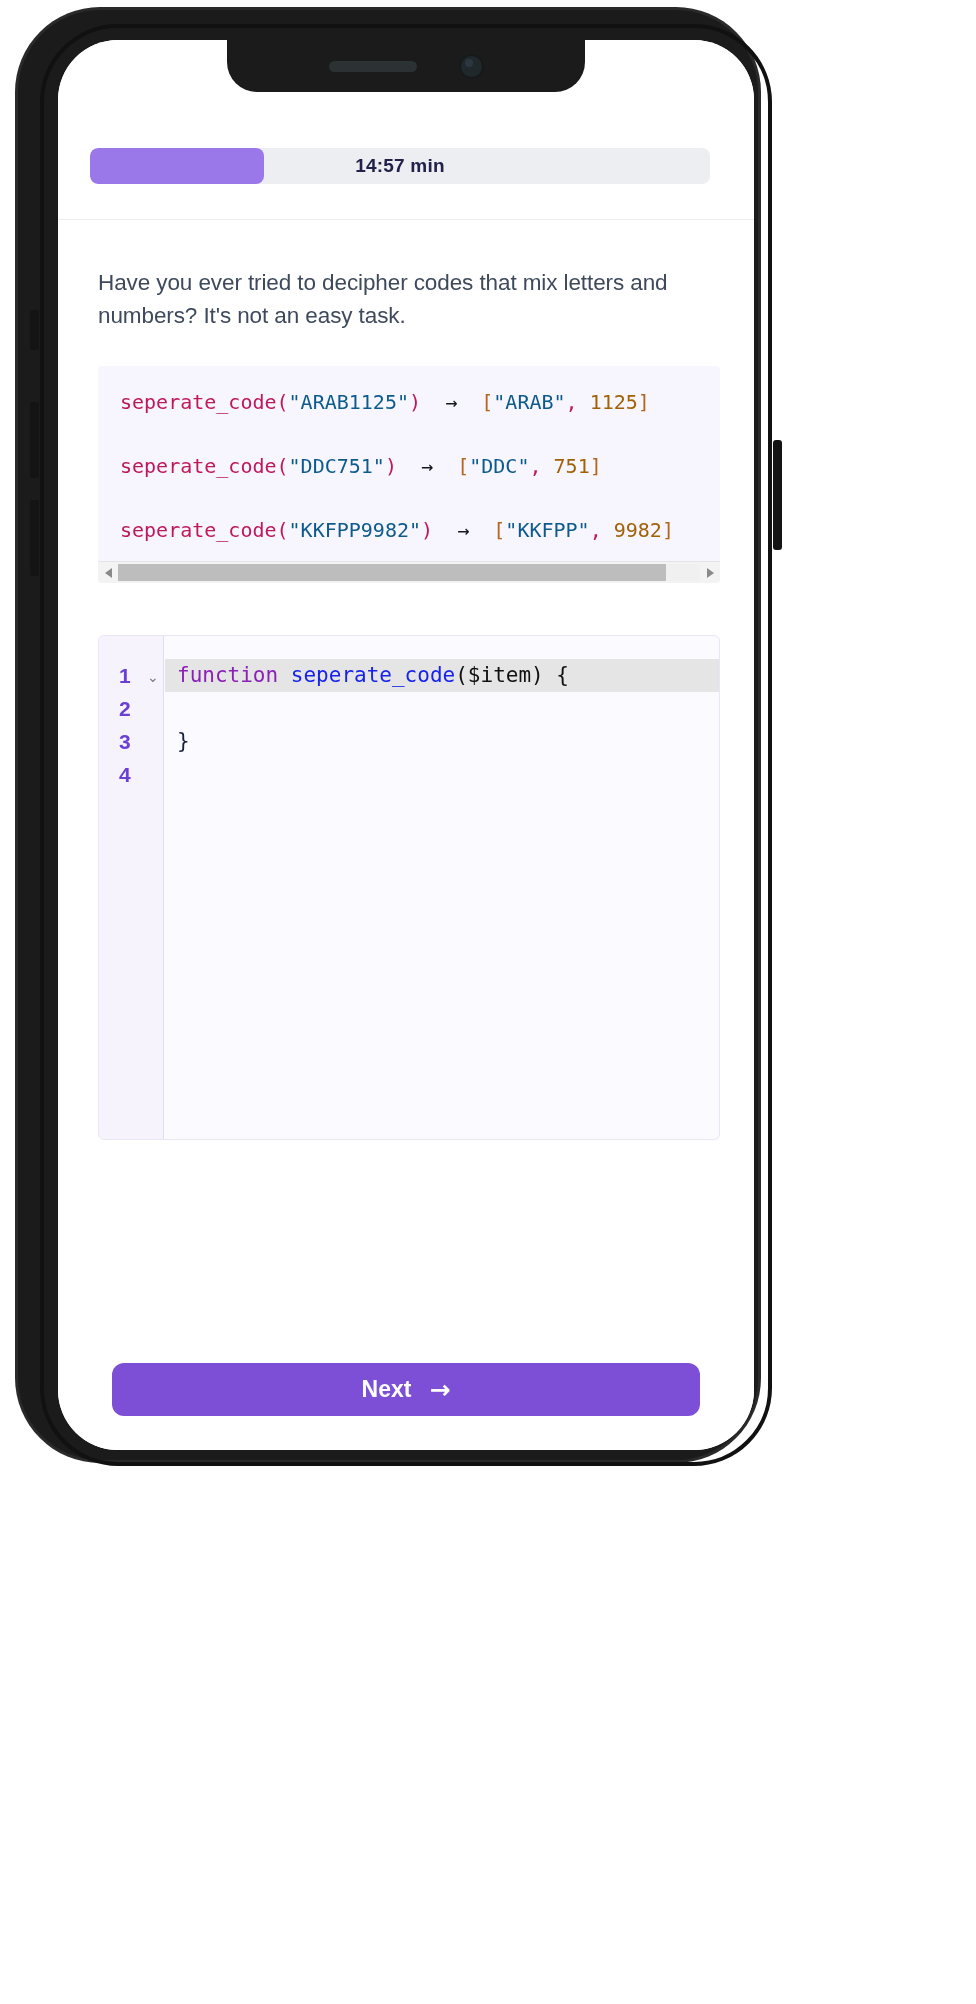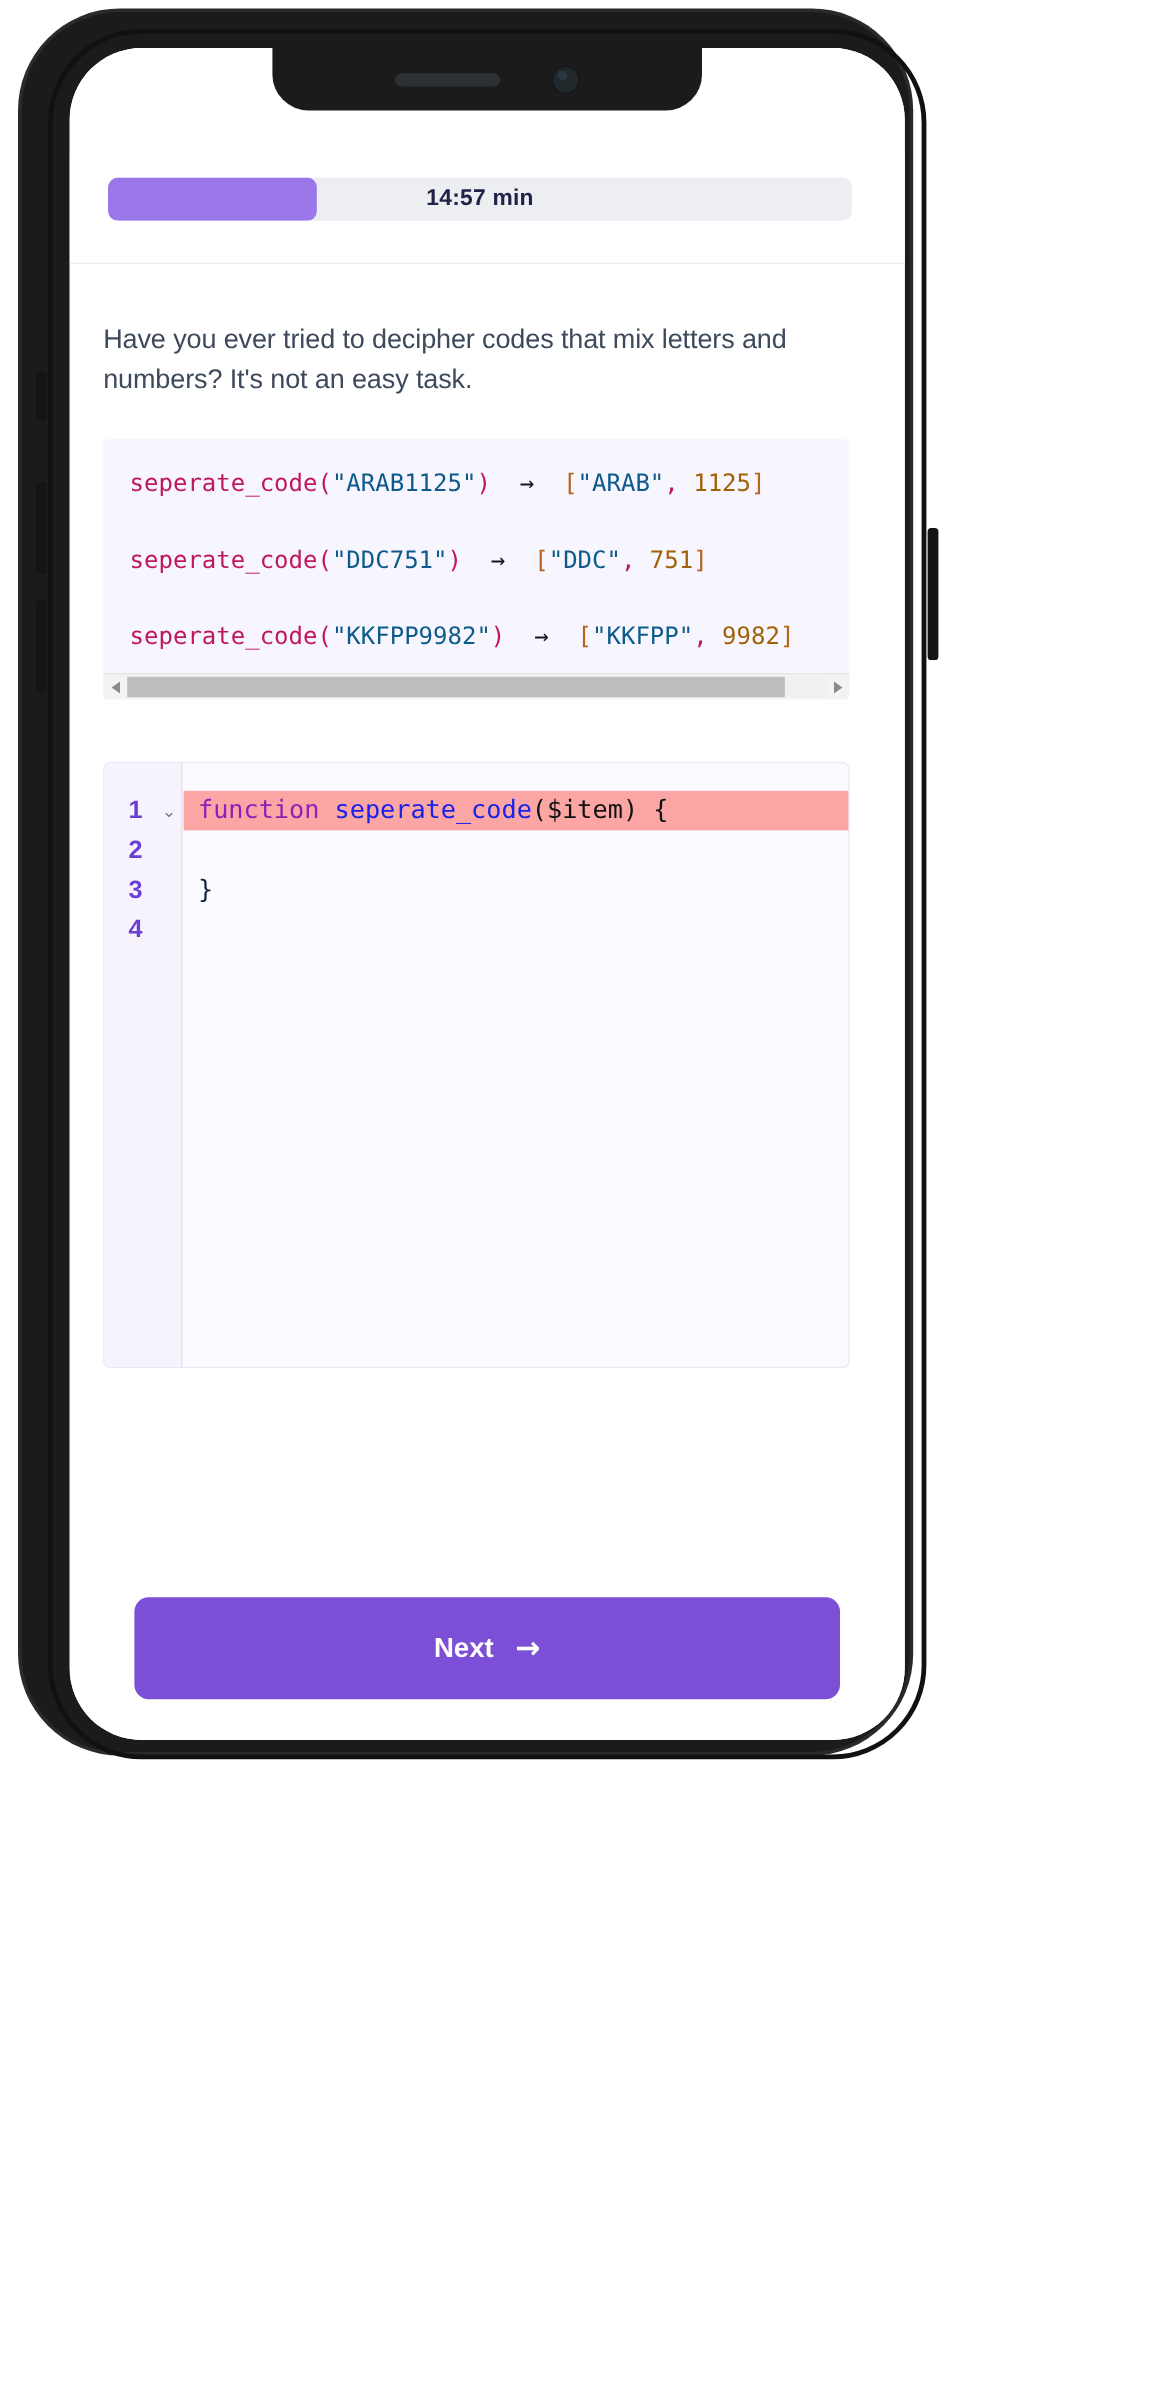--- a/index.html
+++ b/index.html
@@ -145,21 +145,21 @@
     color: #21214a;
     letter-spacing: 0.2px;
   }
 
   
   #content {
     position: absolute;
     left: 0;
     top: 186px;
     width: 696px;
-    padding: 0 28px;
+    padding: 0 40px;
   }
   .para {
     font-size: 22.5px;
     line-height: 33px;
     color: #3e4a5c;
     margin-top: 44px;
     letter-spacing: -0.1px;
   }
   #para-1 { margin-top: 40px; }
 
@@ -282,34 +282,34 @@
     padding-top: 23px;
   }
   .ed-line {
     font-family: "DejaVu Sans Mono", monospace;
     font-size: 21px;
     line-height: 33px;
     white-space: pre;
     color: #16213d;
     padding-left: 12px;
   }
-  #ed-line-1 { background: #fca5a5; }
+  #ed-line-1 { background: #e5e5e5; }
   .tk-kw   { color: #8a22b5; }
   .tk-fn   { color: #1722ea; }
   .tk-var  { color: #111111; }
   .tk-punc { color: #111111; }
 
   
   #next-button {
     position: absolute;
     left: 50%;
     transform: translateX(-50%);
     bottom: 34px;
     width: 588px;
-    height: 85px;
+    height: 53px;
     background: #7c4fd6;
     border: none;
     border-radius: 12px;
     color: #ffffff;
     font-family: "Liberation Sans", sans-serif;
     font-size: 23px;
     font-weight: bold;
     display: flex;
     align-items: center;
     justify-content: center;

